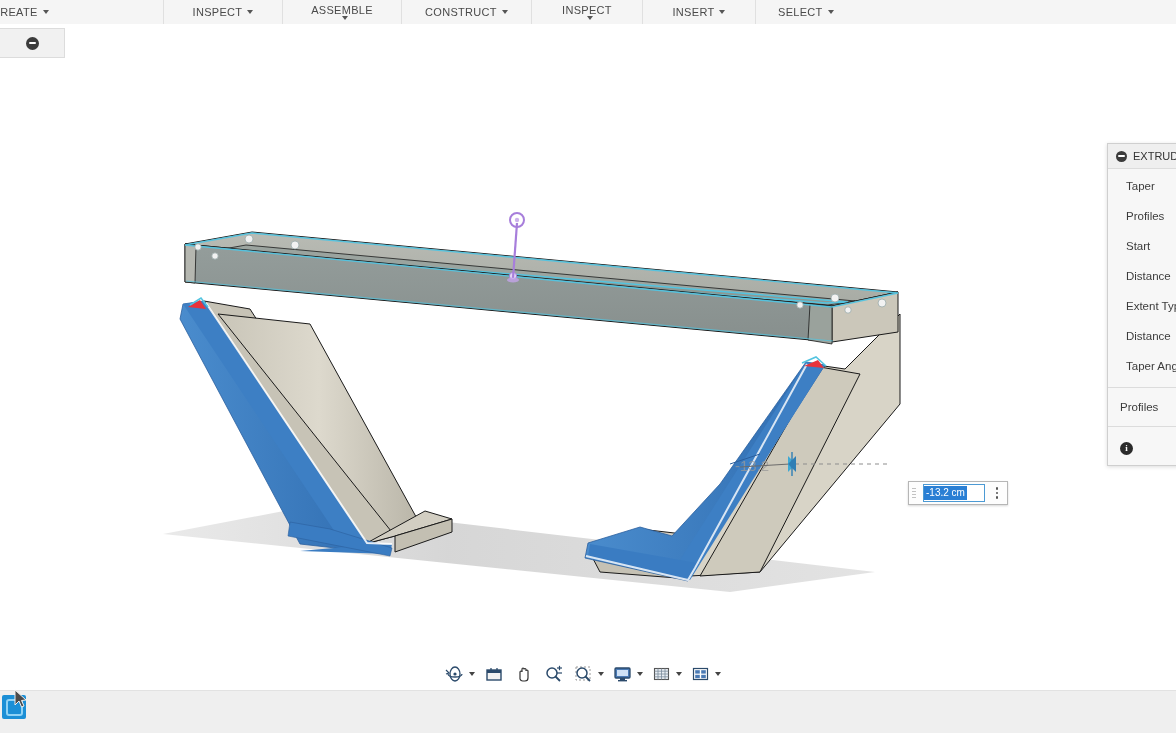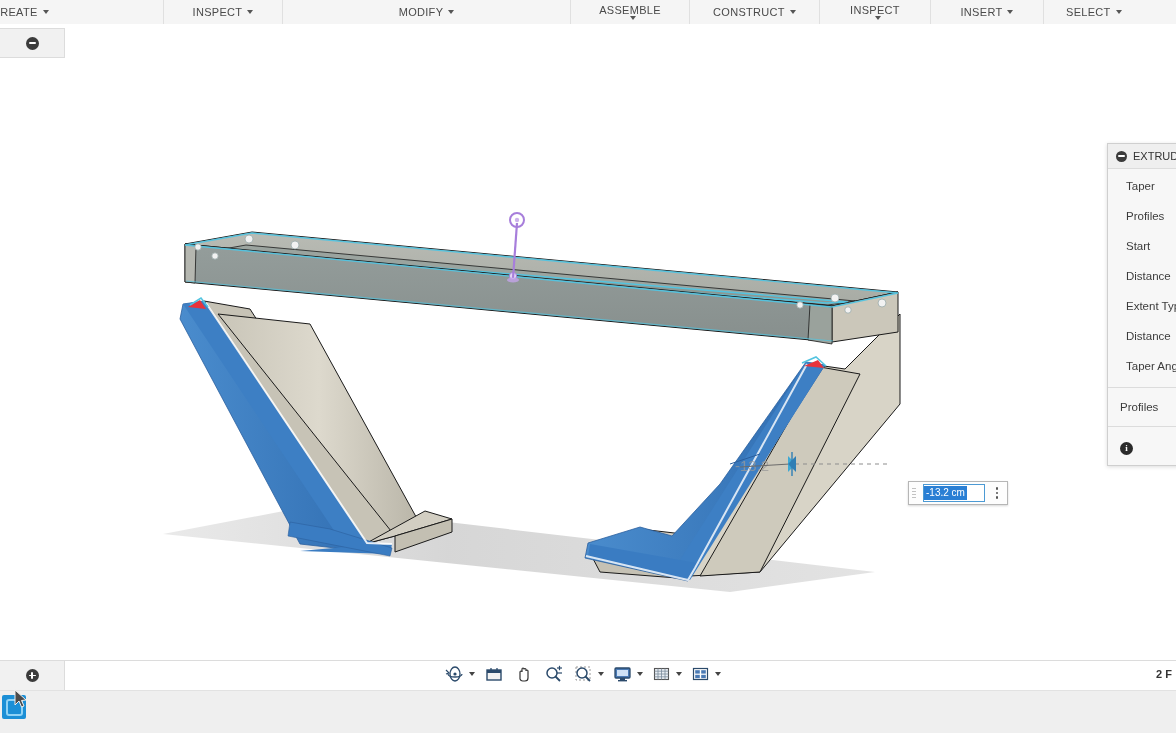--- a/index.html
+++ b/index.html
@@ -141,24 +141,20 @@
 
 <div class="app">
 
   <div class="menubar">
     <div class="menu-item" style="width:157px;justify-content:flex-start;padding-left:0;margin-left:-8px;">
       <span class="menu-label">CREATE</span>
         <span class="caret"></span>
     </div>
     <div class="menu-item" style="width:90px;">
       <span class="menu-label">INSPECT</span>
-        <span class="caret"></span>
-    </div>
-    <div class="menu-item" style="width:259px;">
-      <span class="menu-label">MODIFY</span>
         <span class="caret"></span>
     </div>
     <div class="menu-item" style="width:90px;flex-direction:column;">
       <span class="menu-label">ASSEMBLE</span>
         <span class="caret"></span>
     </div>
     <div class="menu-item" style="width:101px;">
       <span class="menu-label">CONSTRUCT</span>
         <span class="caret"></span>
     </div>
@@ -349,26 +345,20 @@
     <div class="dim-field">
       <span class="dim-val">-13.2 cm</span>
     </div>
     <div class="dim-kebab">
         <i></i>
         <i></i>
         <i></i>
       </div>
   </div>
 
-  <div class="timeline">
-    <div class="tl-left">
-      <div class="plus-btn"></div>
-    </div>
-    <div class="tl-right">2 F</div>
-  </div>
 
   <div class="navbar">
 
     <div class="nav-grp">
       <span class="nav-ico">
         <svg width="20" height="18" viewBox="0 0 20 18">
             <ellipse cx="10" cy="9" rx="5" ry="7" fill="none" stroke="#2b4a6b" stroke-width="1.3"></ellipse>
             <path d="M3,9 a7,3 0 0 0 14,0" fill="none" stroke="#2b4a6b" stroke-width="1.3"></path>
             <circle cx="10" cy="9" r="1.6" fill="#2b4a6b"></circle>
             <path d="M1,5 L4,8 L1,9" fill="none" stroke="#2b4a6b" stroke-width="1.2"></path>

